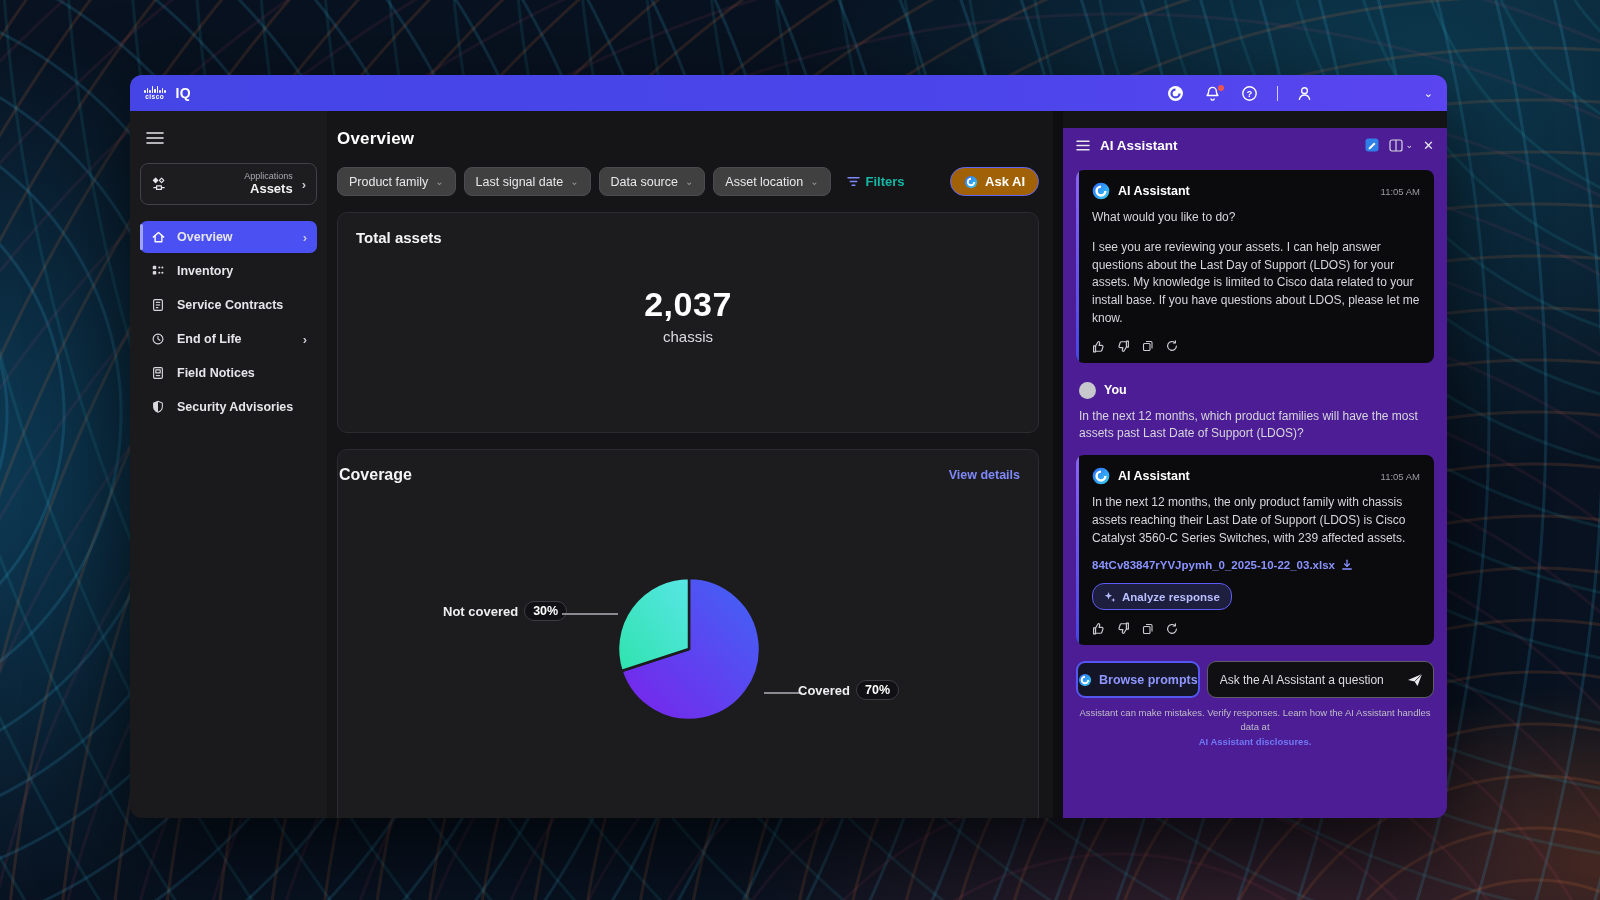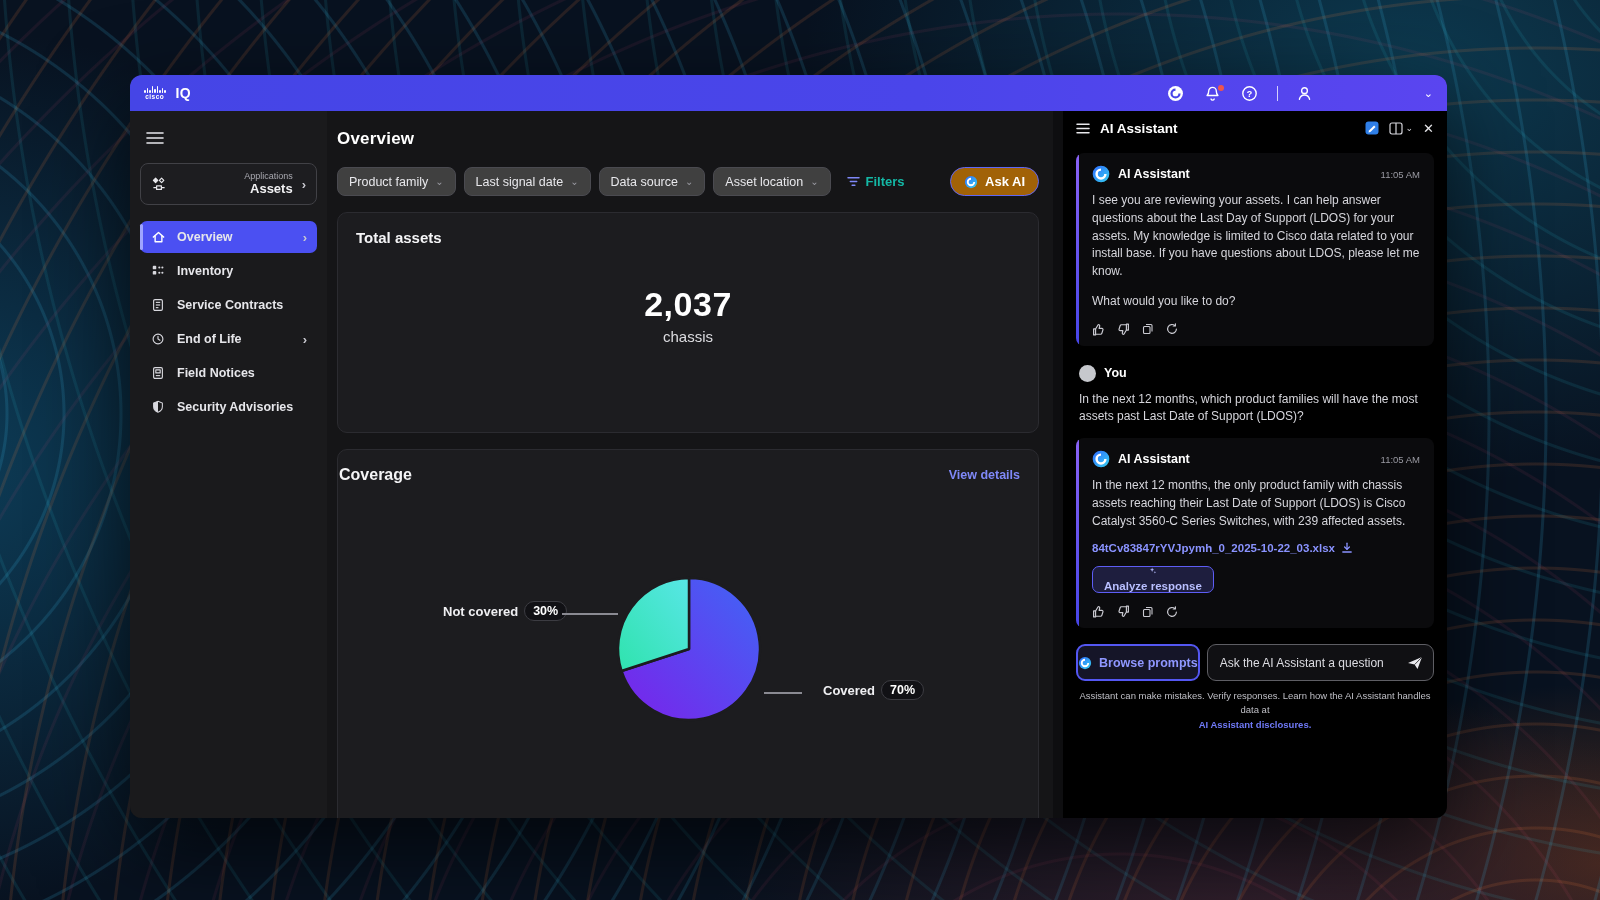--- a/index.html
+++ b/index.html
@@ -104,28 +104,28 @@
   .pie-svg { position:absolute; left:276px; top:124px; }
   .pie-label { position:absolute; display:flex; align-items:center; gap:6px; }
   .pie-label .lbl { font-size:13px; font-weight:bold; color:#efeff2; white-space:nowrap; }
   .pct-pill {
     border:1px solid #3c3c42; background:#111115; border-radius:11px; padding:2px 8px;
     font-size:12.5px; font-weight:bold; color:#fff;
   }
   .lead-line { position:absolute; height:1.5px; background:#8a8a92; }
   .label-notcov { left:105px; top:151px; }
   .line-notcov { left:224px; top:163px; width:56px; }
-  .label-cov { left:485px; top:230px; }
+  .label-cov { left:460px; top:230px; }
   .line-cov { left:426px; top:242px; width:38px; }
 
   
   .gutter { width:10px; background:#0e0e10; flex:none; }
 
   
-  .panel { width:384px; background:#000000; flex:none; position:relative; }
+  .panel { width:384px; background:#4c1d95; flex:none; position:relative;margin-top:17px; }
   .panel-header { height:34px; display:flex; align-items:center; gap:10px; padding:0 13px; }
   .panel-title { font-size:13.5px; font-weight:bold; color:#fff; flex:1; }
   .ph-icons { display:flex; align-items:center; gap:10px; }
   .ph-icon { display:flex; align-items:center; cursor:pointer; color:#d8d8de; }
   .ph-close { font-size:13px; color:#e8e8ec; cursor:pointer; }
   .messages { padding:8px 13px 0 13px; }
   .msg-card {
     background:#0b0b0d; border-radius:8px; padding:12px 14px 10px 16px; position:relative; overflow:hidden; margin-bottom:9px;
   }
   .msg-card::before {
@@ -138,21 +138,21 @@
   .msg-text { font-size:12px; line-height:1.48; color:#d6d6dc; }
   .msg-text + .msg-text { margin-top:12px; }
   .msg-actions { display:flex; align-items:center; gap:12px; margin-top:12px; color:#c9c9d0; }
   .msg-actions .act { cursor:pointer; display:flex; }
   .msg-user { padding:10px 3px 12px 3px; }
   .user-avatar { width:17px; height:17px; border-radius:50%; background:#c6c8cd; }
   .attach-row { display:flex; align-items:center; gap:6px; margin-top:12px; cursor:pointer;text-align:right; }
   .attach-link { font-size:11.5px; font-weight:bold; color:#8a93ff; }
   .analyze-btn {
     margin-top:12px; display:inline-flex; align-items:center; gap:6px; height:27px; padding:0 11px;
-    border:1.5px solid #5d5df5; border-radius:7px; background:#1e1e3e; color:#b9bfff; font-size:11.5px; font-weight:bold; cursor:pointer;flex-direction:column;
+    border:1.5px solid #5d5df5; border-radius:12px; background:#1e1e3e; color:#b9bfff; font-size:11.5px; font-weight:bold; cursor:pointer;
   }
   .panel-bottom { position:absolute; left:13px; right:13px; top:533px; }
   .bottom-row { display:flex; gap:7px; }
   .browse-btn {
     flex:none; height:37px; border:2px solid #5457f2; border-radius:9px; background:#151528;
     display:flex; align-items:center; gap:7px; padding:0 0; color:#8f97ff; font-size:12.5px; font-weight:bold; cursor:pointer;
   }
   .ask-input {
     flex:1; height:37px; border:1.5px solid #5e5e64; border-radius:9px; background:#101013;
     display:flex; align-items:center; padding:0 10px 0 12px; gap:8px;
@@ -438,22 +438,22 @@
 
         <div class="msg-card">
           <div class="msg-head">
             <svg class="icon" width="18" height="18" viewBox="0 0 16 16">
                 <circle cx="8" cy="8" r="7.4" fill="url(#aiGrad)"></circle>
                 <path d="M8 3a5 5 0 1 0 5 5 h-2.2a2.8 2.8 0 1 1-2.8-2.8z" fill="#fff"></path>
               </svg>
             <span class="msg-name">AI Assistant</span>
             <span class="msg-time">11:05 AM</span>
           </div>
+          <div class="msg-text">What would you like to do?</div>
           <div class="msg-text">I see you are reviewing your assets. I can help answer questions about the Last Day of Support (LDOS) for your assets. My knowledge is limited to Cisco data related to your install base. If you have questions about LDOS, please let me know.</div>
-          <div class="msg-text">What would you like to do?</div>
           <div class="msg-actions">
             <span class="act">
                 <svg class="icon" width="13" height="13" viewBox="0 0 12 12" fill="none" stroke="currentColor" stroke-width="1.1" stroke-linejoin="round">
                   <path d="M1.5 5.5h1.8V11H1.5z"></path>
                   <path d="M3.3 10.4h4.6c.6 0 1-.3 1.2-.9l1-3.1c.2-.7-.3-1.4-1-1.4H6.6l.5-2.4c.2-1-1.1-1.5-1.6-.7L3.3 5.5"></path>
                 </svg>
               </span>
             <span class="act">
                 <svg class="icon" width="13" height="13" viewBox="0 0 12 12" fill="none" stroke="currentColor" stroke-width="1.1" stroke-linejoin="round" transform="rotate(180)">
                   <path d="M1.5 5.5h1.8V11H1.5z"></path>

